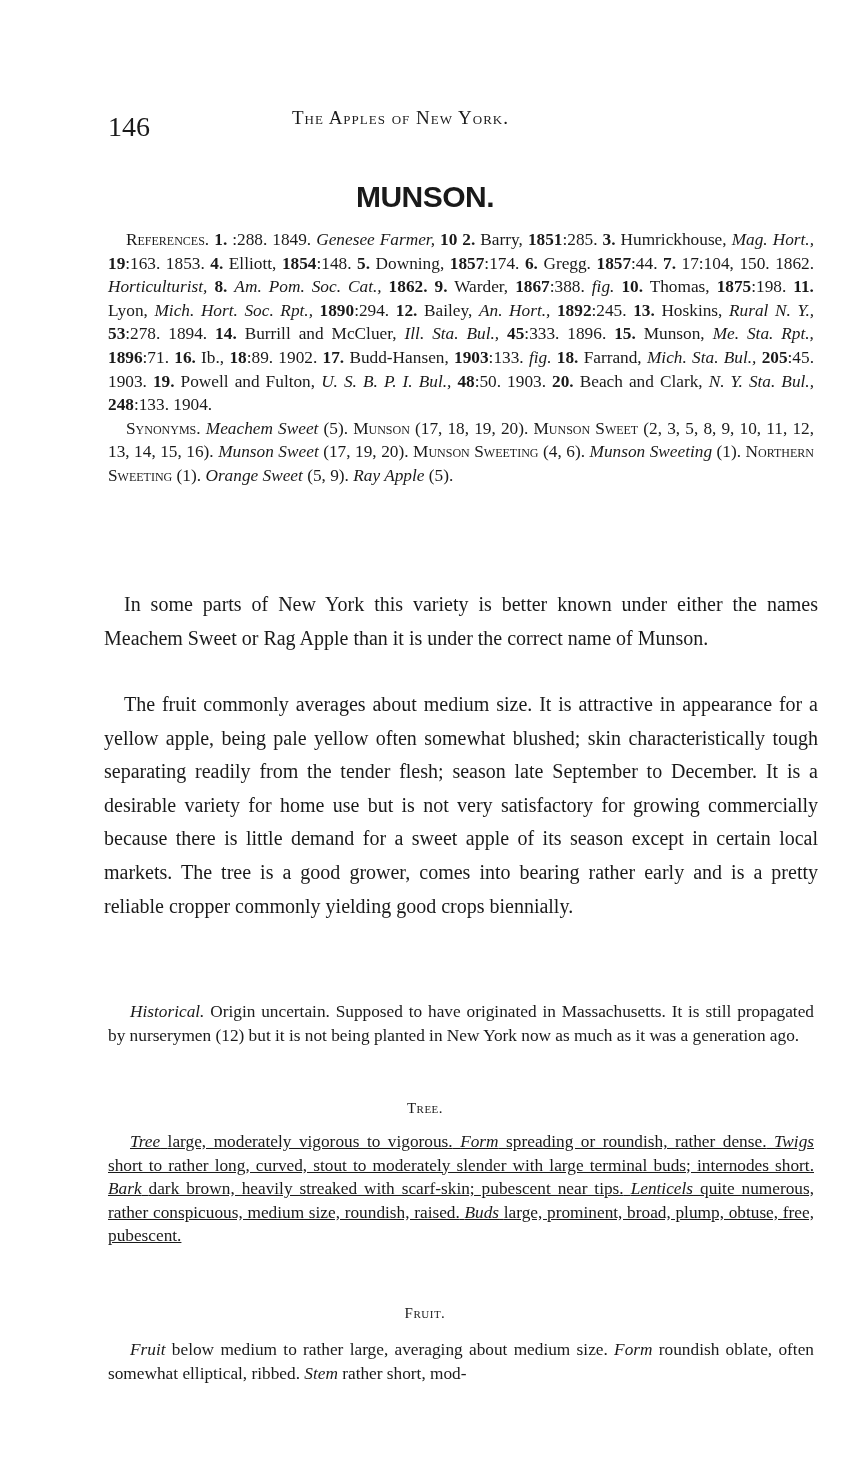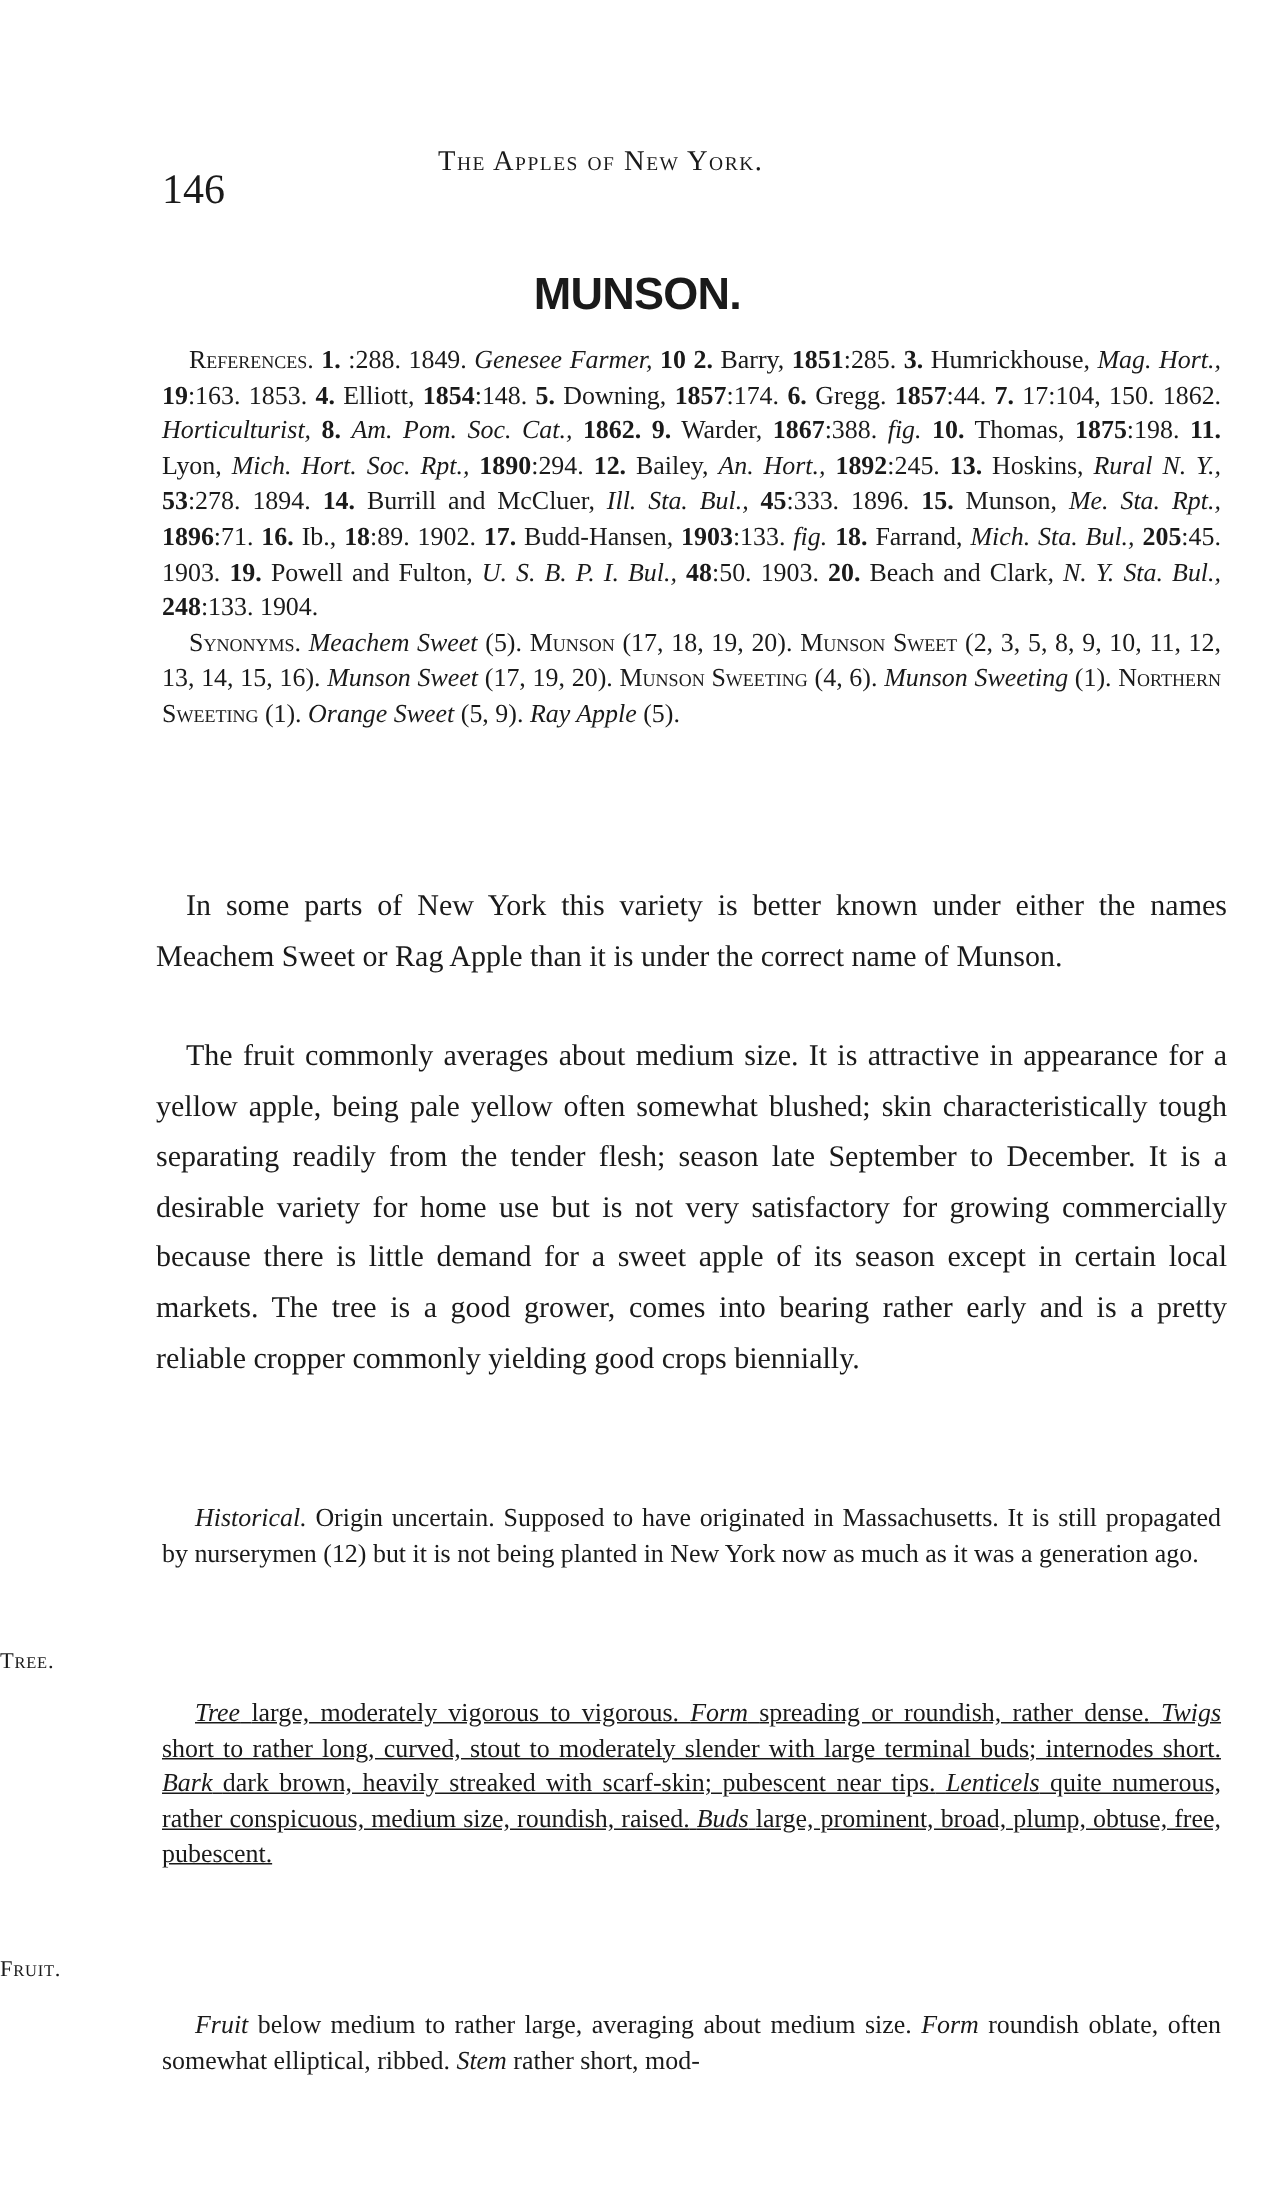--- a/index.html
+++ b/index.html
@@ -1,34 +1,34 @@
 <!DOCTYPE html>
 <html><head>
 <meta charset="utf-8">
 <style>
   html, body { margin: 0; padding: 0; background: #ffffff; }
   body { width: 850px; height: 1473px; position: relative; overflow: hidden;
          font-family: "Liberation Serif", "DejaVu Serif", serif; color: #1a1a1a; }
   .page-number { position: absolute; left: 108px; top: 111px; font-size: 28px; letter-spacing: 0px; }
-  .running-head { position: absolute; left: 292px; top: 97px; font-size: 19px; font-variant: small-caps; letter-spacing: 1px; }
+  .running-head { position: absolute; left: 292px; top: 107px; font-size: 19px; font-variant: small-caps; letter-spacing: 1px; }
   .title { position: absolute; left: 0; width: 850px; top: 180px; text-align: center;
            font-family: "Liberation Sans", "DejaVu Sans", sans-serif; font-weight: bold; font-size: 30px; letter-spacing: -0.5px; }
   .small-block { position: absolute; left: 108px; width: 706px; font-size: 17.3px; line-height: 23.6px; text-align: justify; }
   .refs { top: 228px; }
   .refs p { margin: 0; text-indent: 18px; }
   .sc { font-variant: small-caps; margin-top: 36px; }
   .b { font-weight: bold; }
   .i { font-style: italic; }
   .body-block { position: absolute; left: 104px; width: 714px; font-size: 20px; line-height: 33.6px; text-align: justify; }
   .body-block p { margin: 0; text-indent: 20px; }
   .body1 { top: 588px; }
   .body2 { top: 688px; }
   .hist { top: 1000px; }
   .hist p { margin: 0; text-indent: 22px; }
-  .section-head { position: absolute; left: 0; width: 850px; text-align: left; font-size: 15px; font-variant: small-caps; letter-spacing: 0.5px; }
+  .section-head { position: absolute; left: 0; width: 850px; text-align: center; font-size: 15px; font-variant: small-caps; letter-spacing: 0.5px; }
   .tree-head { top: 1100px; }
   .tree { top: 1130px; text-decoration: underline; }
   .tree p, .fruit p { margin: 0; text-indent: 22px; }
   .fruit-head { top: 1305px; }
   .fruit { top: 1338px; }
 </style>
 </head>
 <body>
 
 <div class="page-number">146</div>

